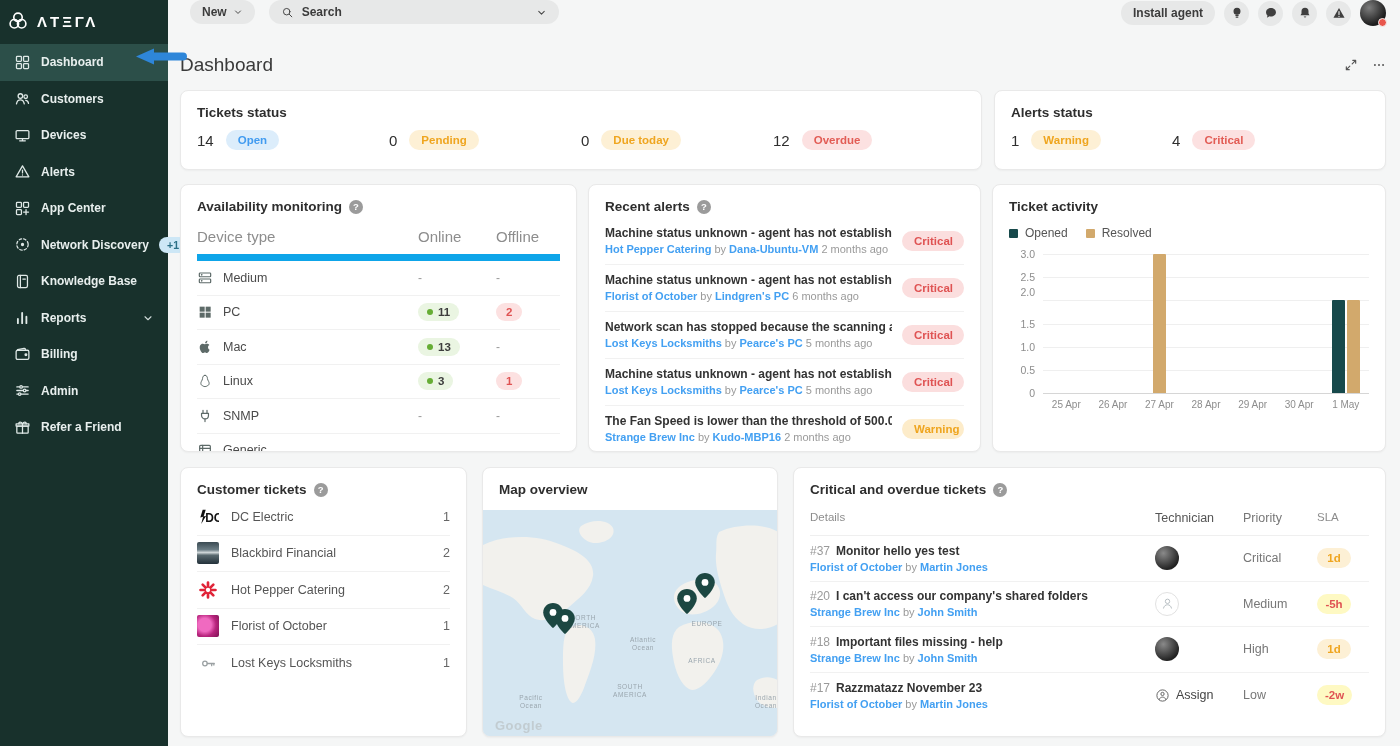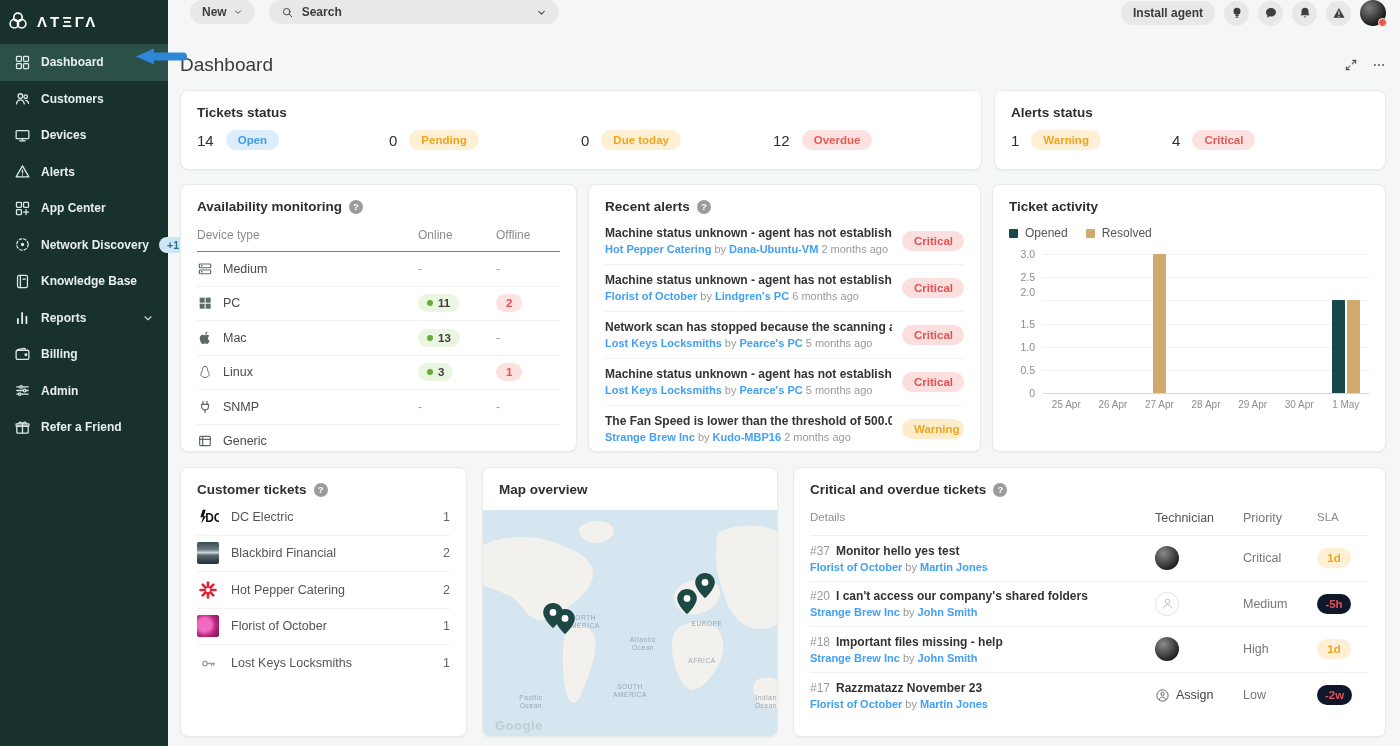--- a/index.html
+++ b/index.html
@@ -61,21 +61,21 @@
   .style-blue { background:#dcedfb; color:#419bf0; }
   .style-amber { background:#fdf0d5; color:#efa51f; }
   .style-red { background:#fce1e1; color:#e25c55; }
 
   .row2 { display:flex; gap:11px; margin-bottom:15px; }
   .card-availability { width:397px; height:268px; overflow:hidden; }
   .card-recent-alerts { width:393px; height:268px; overflow:hidden; }
   .card-ticket-activity { flex:1; height:268px; overflow:hidden; }
 
   .avail-table { padding:6px 16px 0 16px; }
-  .avail-header { display:flex; font-size:12px; color:#8d8d8d; padding:8px 0 9px 0; border-bottom:1px solid #0ea5e9; }
+  .avail-header { display:flex; font-size:15px; color:#8d8d8d; padding:8px 0 9px 0; border-bottom:7px solid #0ea5e9; }
   .avail-row { display:flex; align-items:center; height:34.5px; border-bottom:1px solid #f1f1f1; font-size:12.5px; color:#4a4a4a; }
   .col-device { flex:1; display:flex; align-items:center; gap:10px; }
   .col-online { width:78px; }
   .col-offline { width:64px; }
   .device-icon { width:16px; height:16px; color:#5d6a68; display:inline-flex; }
   .device-icon svg { width:15px; height:15px; }
   .pill { display:inline-flex; align-items:center; gap:5px; border-radius:11px; padding:3px 9px; font-size:11.5px; font-weight:bold; }
   .pill-green { background:#eaf5e2; color:#3d3d3d; }
   .pill-green .gdot { width:6px; height:6px; border-radius:50%; background:#66ad35; }
   .pill-red { background:#fce1e1; color:#df5353; padding:3px 10px; }
@@ -138,21 +138,21 @@
   .ticket-title { font-weight:bold; color:#333; }
   .ticket-line2 { font-size:11px; margin-top:3px; color:#9a9a9a; white-space:nowrap; overflow:hidden; }
   .ticket-line2 a { color:#43a0f2; text-decoration:none; font-weight:bold; }
   .tech-avatar { width:24px; height:24px; border-radius:50%; background:radial-gradient(circle at 35% 30%, #8a8a8a, #222 72%); display:inline-block; }
   .tech-avatar.sketch { background:#fff; border:1px solid #e2e2e2; color:#b9c0c4; display:inline-flex; align-items:center; justify-content:center; }
   .tech-avatar.sketch svg { width:15px; height:15px; }
   .assign-btn { display:inline-flex; align-items:center; gap:6px; background:none; border:none; font-size:12.5px; color:#444; cursor:pointer; font-family:inherit; }
   .assign-btn svg { width:15px; height:15px; color:#666; }
   .sla-badge { display:inline-block; min-width:34px; text-align:center; font-size:11.5px; font-weight:bold; border-radius:11px; padding:4px 8px; }
   .sla-amber { background:#fdf0d5; color:#efa51f; }
-  .sla-red { background:#0f172a; color:#df5353; }
+  .sla-red { background:#fef9c3; color:#df5353; }
 </style>
 </head>
 <body>
 
 <aside class="sidebar">
   <div class="logo-row">
     <svg class="logo-mark" viewBox="0 0 24 24" fill="none" stroke="#fff" stroke-width="1.8">
       <circle cx="12" cy="8" r="4.6"></circle>
         <circle cx="8" cy="15" r="4.6"></circle>
         <circle cx="16" cy="15" r="4.6"></circle>

